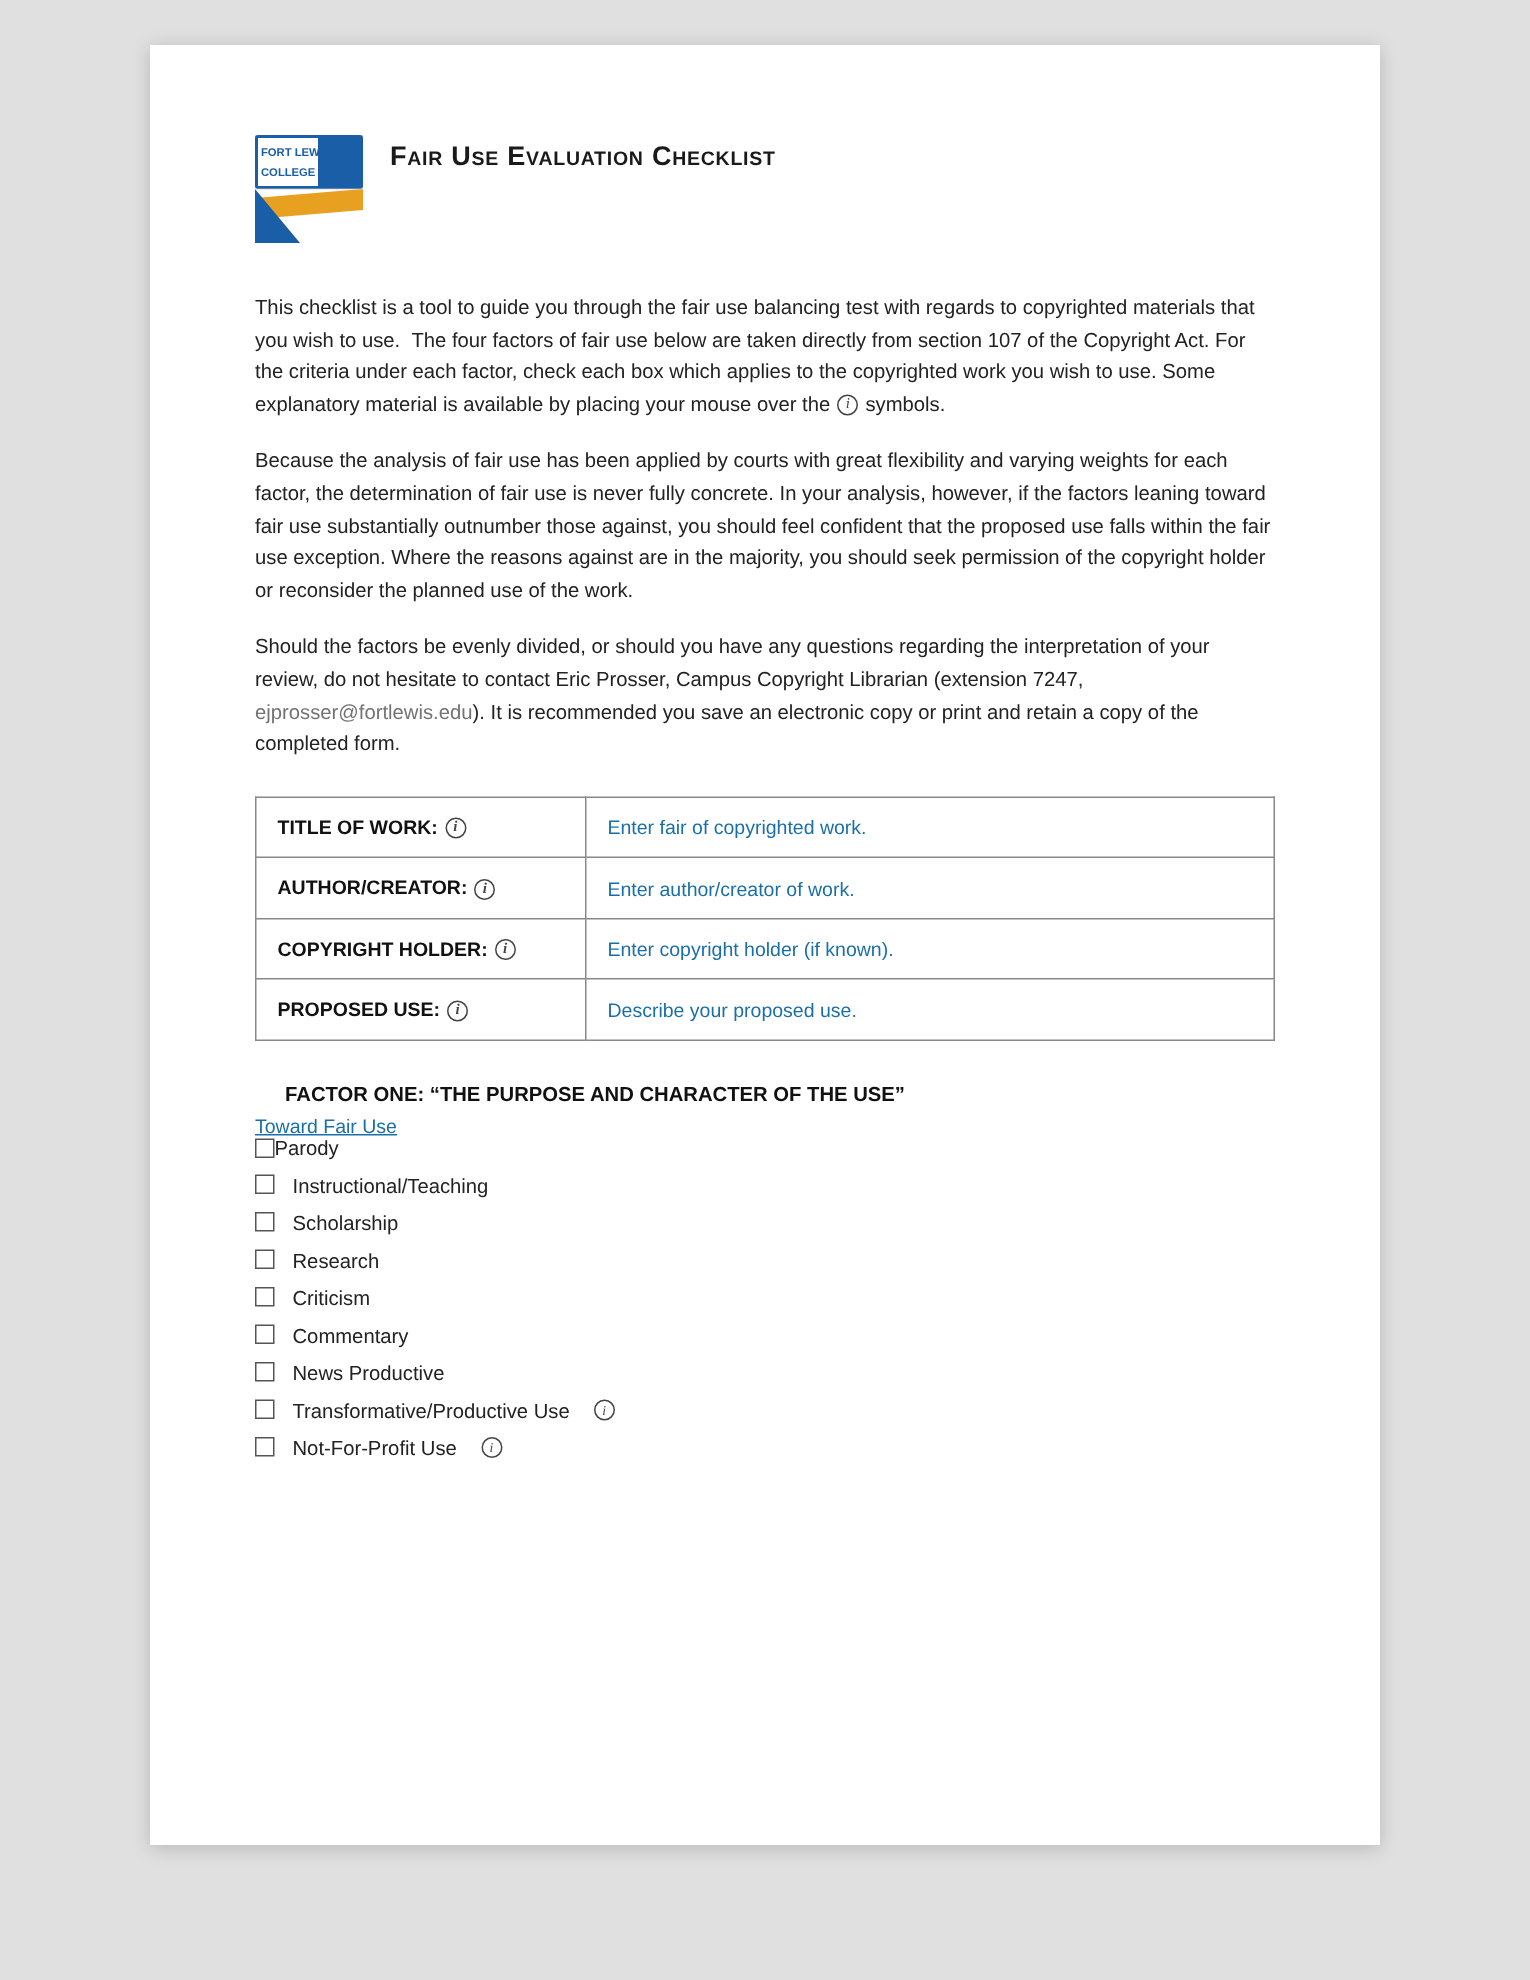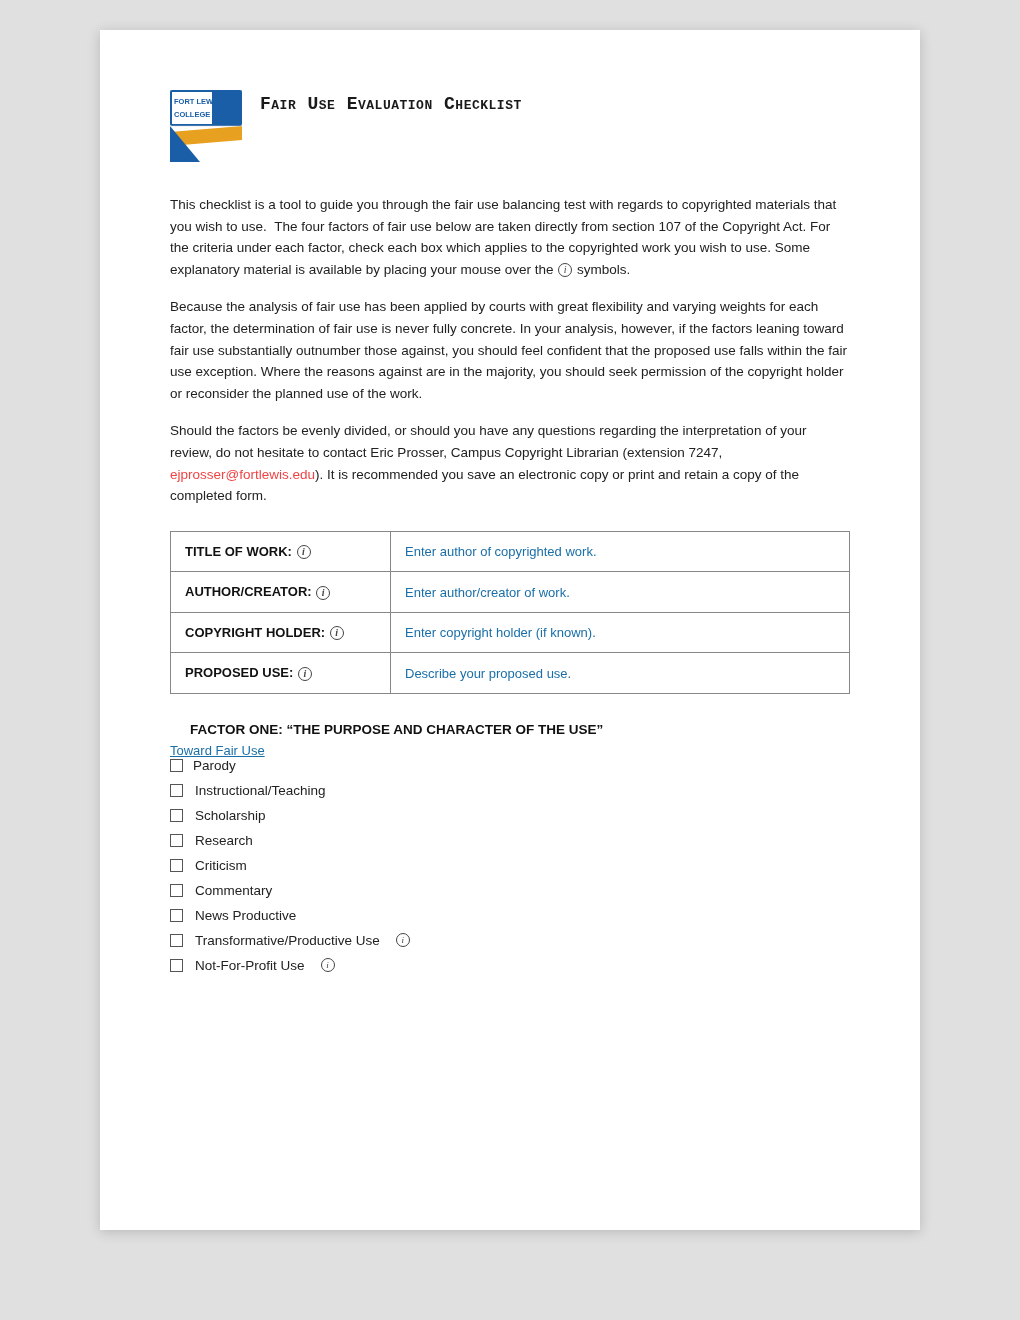--- a/index.html
+++ b/index.html
@@ -42,21 +42,21 @@
       letter-spacing: 1px;
       color: #1a1a1a;
       font-family: 'Palatino Linotype', Palatino, Georgia, serif;
       font-variant: small-caps;
       line-height: 1.1;
     }
     .checklist-title {
       font-size: 18px;
       font-weight: bold;
       color: #1a1a1a;
-      font-family: Liberation Mono, monospace;
+      font-family: Liberation Sans, sans-serif;
       font-variant: small-caps;
       letter-spacing: 0.5px;
       margin-top: 4px;
     }
     
     .intro-text {
       font-size: 13.5px;
       line-height: 1.6;
       color: #222;
       margin-bottom: 16px;
@@ -71,21 +71,21 @@
       font-size: 10px;
       line-height: 12px;
       text-align: center;
       font-style: italic;
       font-family: serif;
       color: #444;
       vertical-align: middle;
       margin: 0 1px;
     }
     .email-link {
-      color: #ef4444;
+      color: #737373;
       text-decoration: none;
     }
     
     .info-table {
       width: 100%;
       border-collapse: collapse;
       margin: 24px 0 28px 0;
       font-family: Arial, sans-serif;
     }
     .info-table td {
@@ -114,21 +114,21 @@
     }
     .toward-label {
       font-size: 13px;
       font-family: Arial, sans-serif;
       color: #1a6fa8;
       text-decoration: underline;
       min-width: 180px;
     }
     .checkbox-item {
       display: flex;
-      align-items: center;
+      align-items: flex-start;
       gap: 12px;
       margin: 10px 0 10px 0;
       font-family: Arial, sans-serif;
       font-size: 13.5px;
       color: #222;
     }
     .checkbox-square {
       width: 13px;
       height: 13px;
       border: 1.5px solid #555;
@@ -242,21 +242,21 @@
     It is recommended you save an electronic copy or print and retain a copy of the completed form.
   </p>
 
   <table class="info-table">
     <tbody>
         <tr>
       <td class="label-cell">
         <strong>TITLE OF WORK:</strong>
         <span class="info-icon">i</span>
       </td>
-      <td class="value-cell">Enter author of copyrighted work.</td>
+      <td class="value-cell">Enter fair of copyrighted work.</td>
     </tr>
     <tr>
       <td class="label-cell">
         <strong>AUTHOR/CREATOR:</strong>
         <span class="info-icon">i</span>
       </td>
       <td class="value-cell">Enter author/creator of work.</td>
     </tr>
     <tr>
       <td class="label-cell">
@@ -275,21 +275,21 @@
   </tbody>
     </table>
 
   <div class="factor-section">
     <div class="factor-heading">FACTOR ONE: “THE PURPOSE AND CHARACTER OF THE USE”</div>
 
     <div style="display:flex; align-items:flex-start; margin-top:6px; margin-bottom:0; font-family:Arial,sans-serif; font-size:13px;flex-direction:column;">
       <div style="flex:1;">
         <span class="toward-label">Toward Fair Use</span>
       </div>
-      <div style="width:280px; display:flex; align-items:center; gap:10px;">
+      <div style="width:280px; display:flex; align-items:center; ">
         <span class="checkbox-square"></span>
         <span style="font-size:13.5px;color:#222;font-family:Arial,sans-serif;">Parody</span>
       </div>
     </div>
 
     <div style="margin-top:2px;">
       <div class="checkbox-item">
         <span class="checkbox-square"></span>
         <span class="checkbox-label">Instructional/Teaching</span>
       </div>

